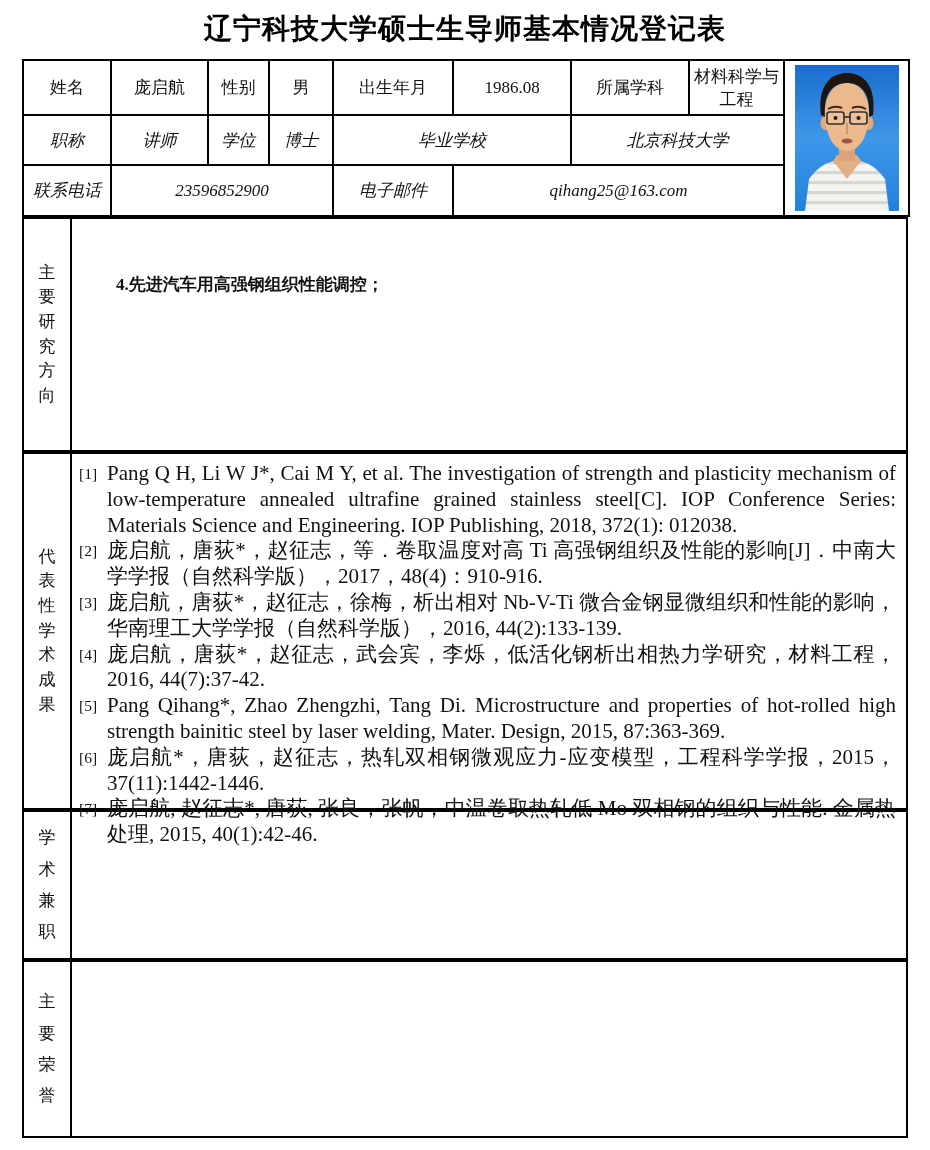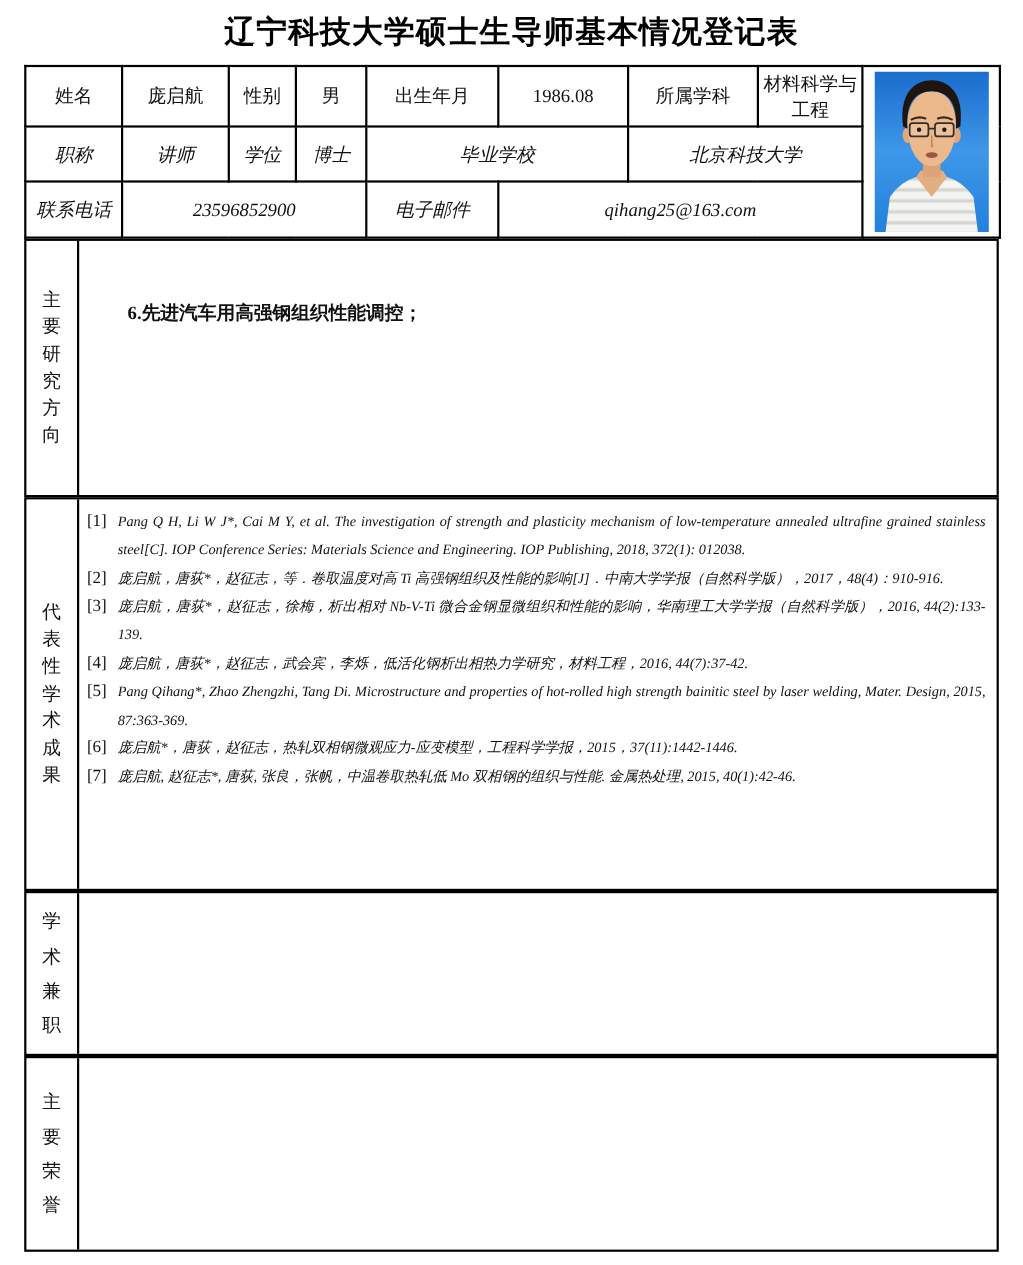--- a/index.html
+++ b/index.html
@@ -44,22 +44,22 @@
   .research-item{
     font-size:17px;font-weight:700;line-height:20px;margin:0 0 25px 0;
   }
   .pubs-content{padding:7px 8px 0 4px;}
   .pub-row{display:flex;}
   .pub-num{
     flex:0 0 31px;font-size:15.5px;line-height:25.8px;
     text-align:left;padding-left:3px;box-sizing:border-box;
   }
   .pub-text{
-    flex:1 1 auto;font-size:13px;line-height:25.8px;
-    text-align:justify;padding-right:2px;font-style:italic;
+    flex:1 1 auto;font-size:21px;line-height:25.8px;
+    text-align:justify;padding-right:2px;
   }
   .sec-research{height:235px;}
   .sec-pubs{height:358px;}
   .sec-posts{height:150px;}
   .sec-honors{height:178px;}
 </style>
 </head>
 <body>
 
 <div class="page">
@@ -143,21 +143,21 @@
   <div class="section sec-research">
     <div class="v-label">
         <div>主</div>
         <div>要</div>
         <div>研</div>
         <div>究</div>
         <div>方</div>
         <div>向</div>
       </div>
     <div class="content research-content">
-        <div class="research-item">6.先进汽车用高强钢组织性能调控；</div>
+        <div class="research-item">4.先进汽车用高强钢组织性能调控；</div>
       </div>
   </div>
 
   <div class="section sec-pubs">
     <div class="v-label">
         <div>代</div>
         <div>表</div>
         <div>性</div>
         <div>学</div>
         <div>术</div>

